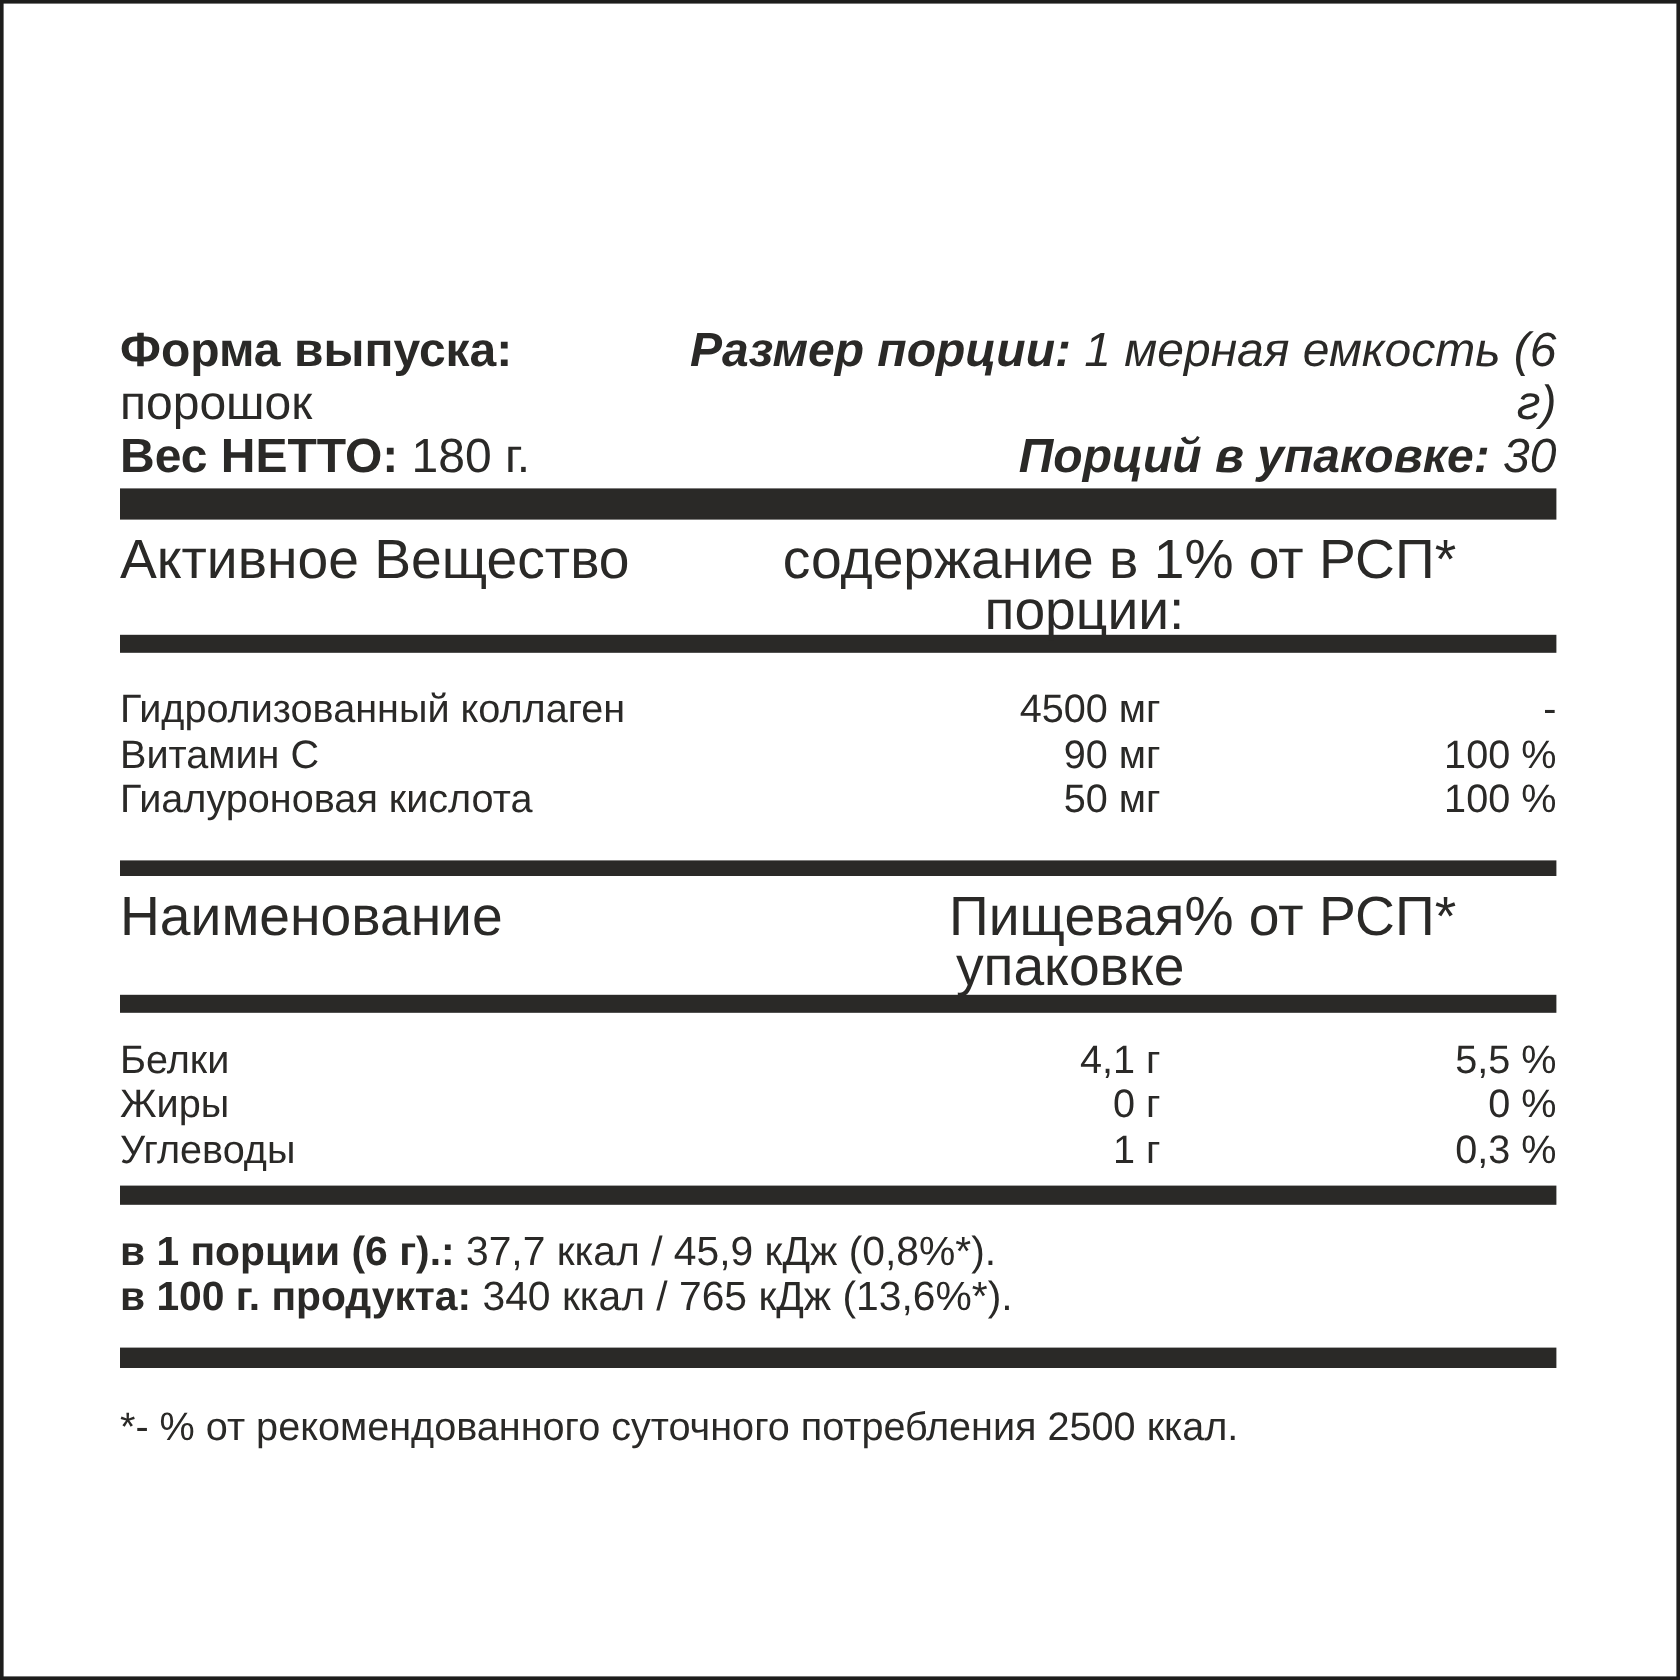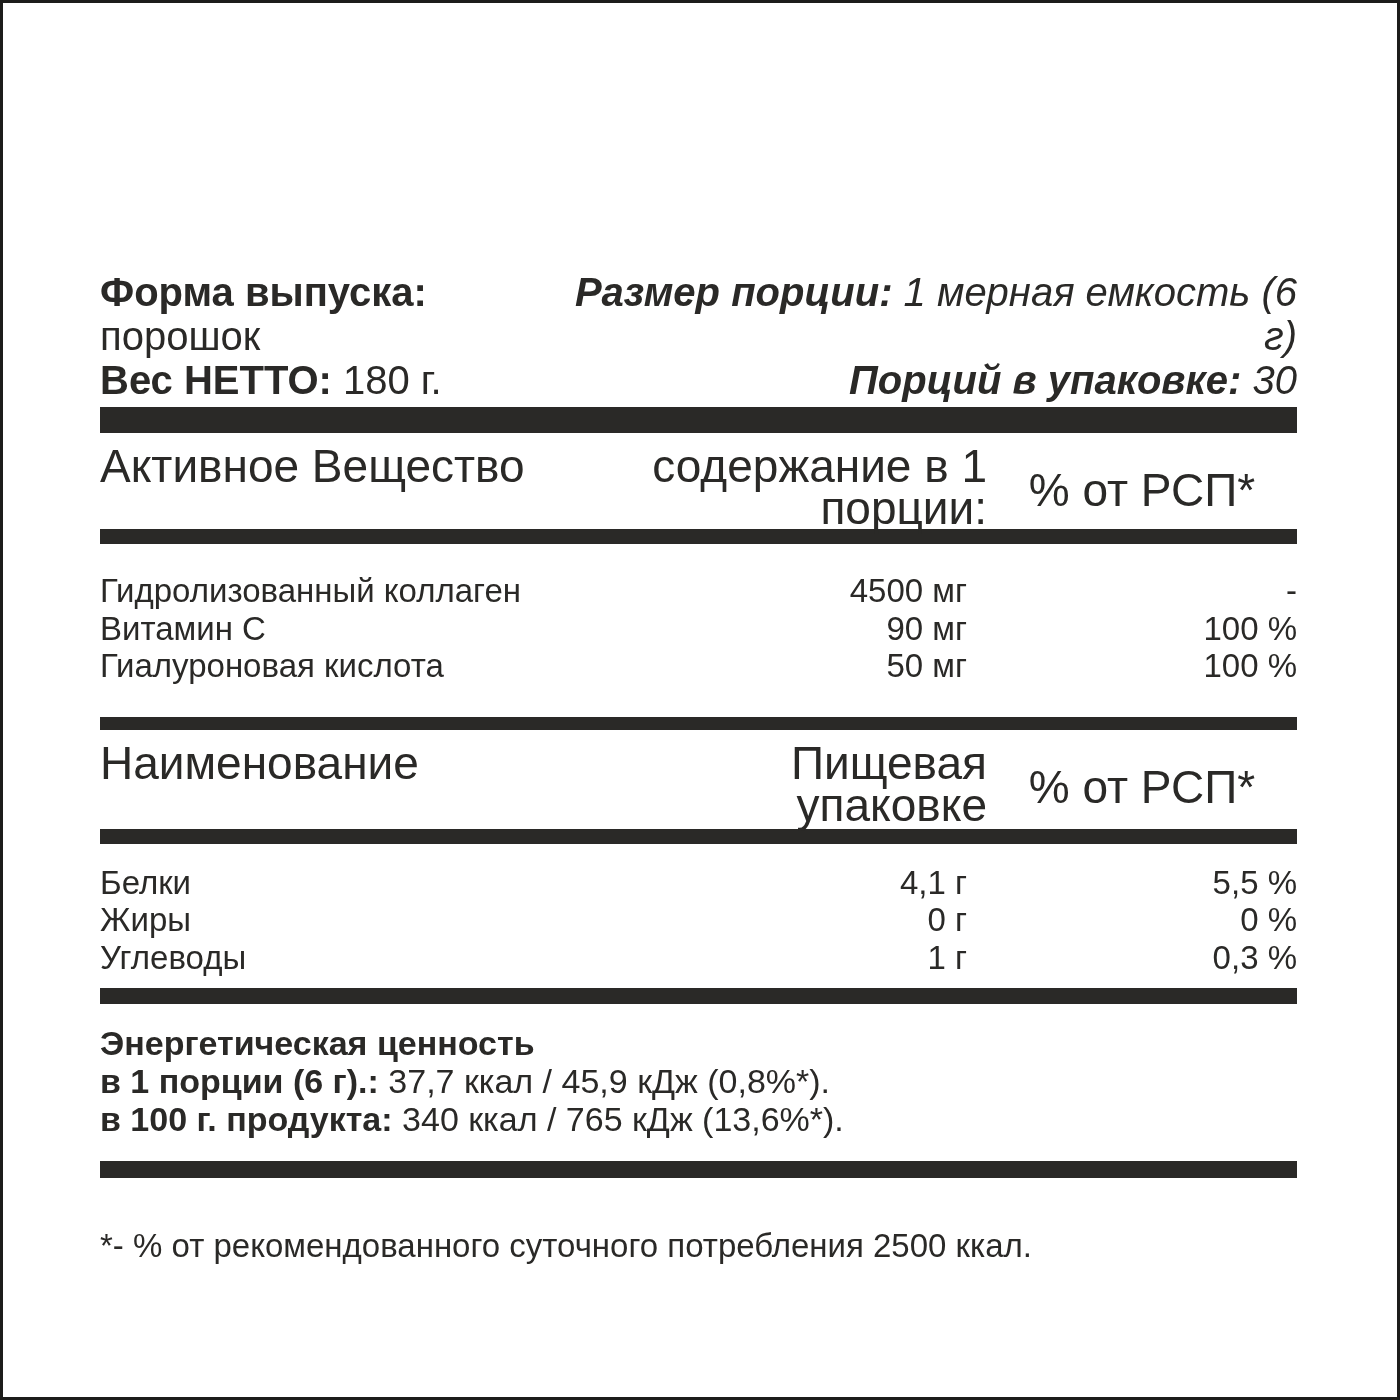--- a/index.html
+++ b/index.html
@@ -51,21 +51,21 @@
 
   
   .thead {
     display: grid;
     grid-template-columns: 497px 390px 310px;
     font-size: 46px;
     line-height: 42px;
     margin-top: 12px;
   }
   .thead .c2 { text-align: right; }
-  .thead .c3 { text-align: center; margin-top: 24px; }
+  .thead .c3 { text-align: left; }
 
   
   .trows {
     display: grid;
     grid-template-columns: 497px 390px 310px;
     font-size: 33px;
     line-height: 37.5px;
   }
   .trows.t1rows { margin-top: 28px; }
   .trows.t2rows { margin-top: 20px; }
@@ -74,21 +74,21 @@
 
   
   .energy {
     margin-top: 20px;
     font-size: 34px;
     line-height: 38px;
   }
 
   
   .footnote {
-    margin-top: 46px;
+    margin-top: 27px;
     font-size: 33px;
     line-height: 44px;
   }
 </style>
 </head>
 <body>
 
 <div class="frame"></div>
 
 <main class="sheet">
@@ -160,21 +160,20 @@
     <div class="cell-rsp">0 %</div>
 
     <div class="cell-name">Углеводы</div>
     <div class="cell-amount">1 г</div>
     <div class="cell-rsp">0,3 %</div>
   </div>
 
   <div class="bar bar-e"></div>
 
   <section class="energy">
-    <p class="b">Энергетическая ценность</p>
     <p>
       <span class="b">в 1 порции (6 г).:</span>
       <span>37,7 ккал / 45,9 кДж (0,8%*).</span>
     </p>
     <p>
       <span class="b">в 100 г. продукта:</span>
       <span>340 ккал / 765 кДж (13,6%*).</span>
     </p>
   </section>
 

